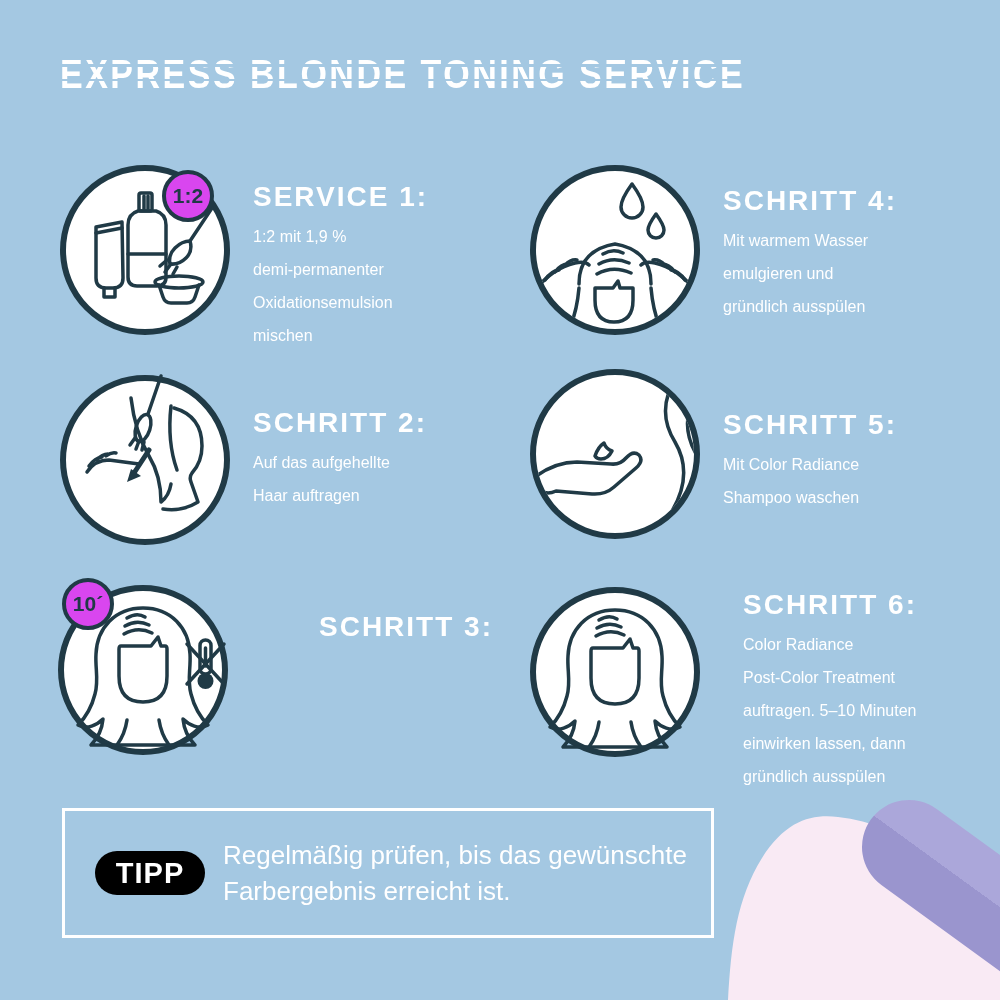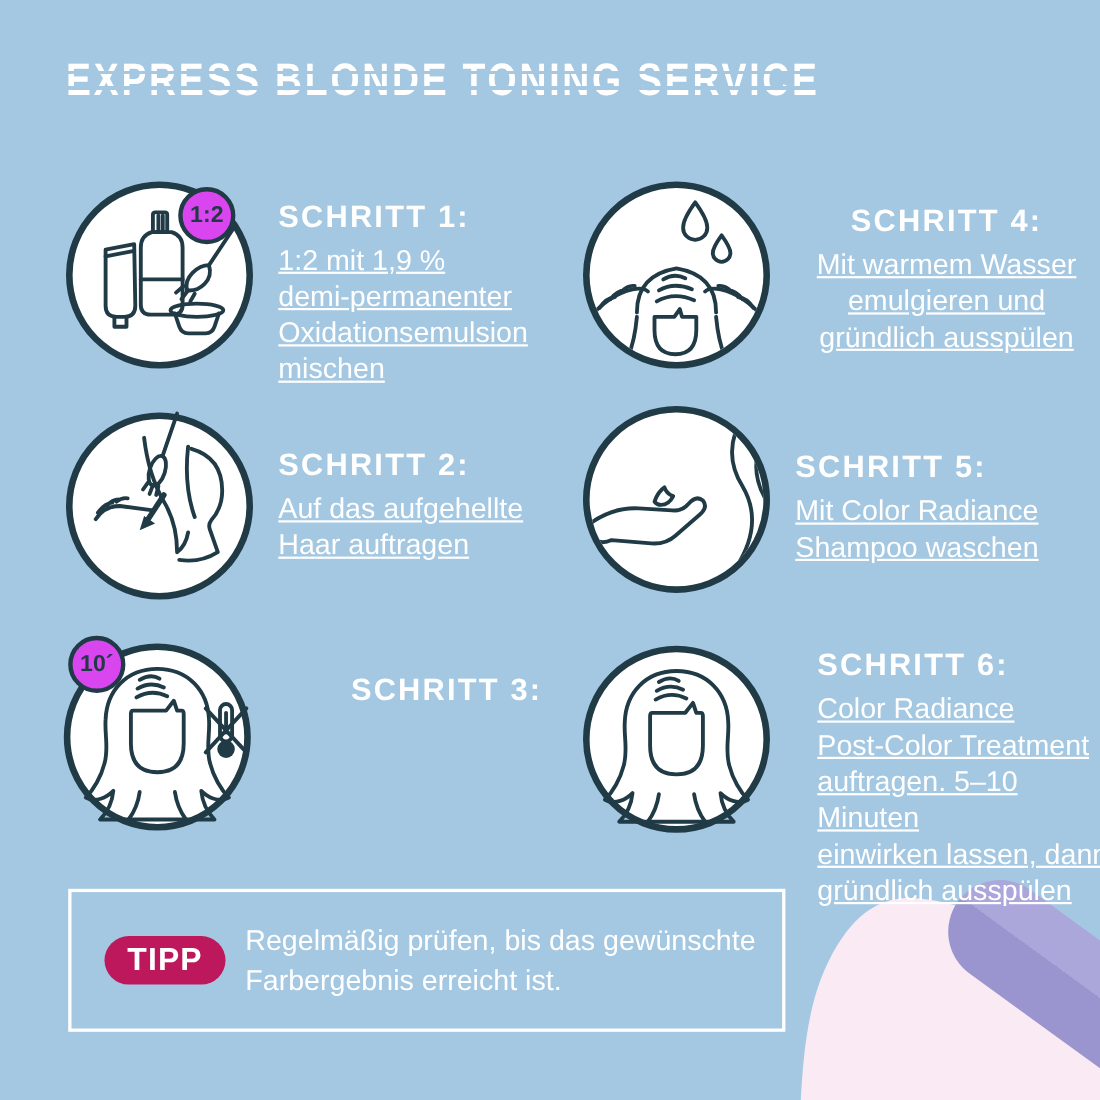--- a/index.html
+++ b/index.html
@@ -18,34 +18,34 @@
     -webkit-mask-image:linear-gradient(to bottom,#000 0 30%,transparent 30% 36%,#000 36% 60%,transparent 60% 66%,#000 66% 100%);
     mask-image:linear-gradient(to bottom,#000 0 30%,transparent 30% 36%,#000 36% 60%,transparent 60% 66%,#000 66% 100%);}
 
   
   .icon{position:absolute;width:172px;height:172px;}
   .icon svg{overflow:visible;display:block;}
   .badge{position:absolute;width:44px;height:44px;border:4px solid #203a46;border-radius:50%;
     background:#d946ef;color:#203a46;font-weight:700;font-size:21px;display:flex;align-items:center;justify-content:center;}
   .text{position:absolute;color:#fff;}
   .text h2{margin:0 0 7px 0;font-size:28px;font-weight:700;letter-spacing:2px;}
-  .text p{margin:0;font-size:26px;line-height:33px;white-space:pre-line;text-decoration:underline;}
+  .text p{margin:0;font-size:16px;line-height:33px;white-space:pre-line;}
 
   .s1-icon{left:59px;top:164px;} .s1-text{left:253px;top:181px;width:240px;}
   .s2-icon{left:59px;top:374px;} .s2-text{left:253px;top:407px;width:240px;}
   .s3-icon{left:57px;top:584px;} .s3-text{left:253px;top:611px;width:240px;text-align:right;}
-  .s4-icon{left:529px;top:164px;} .s4-text{left:723px;top:185px;width:275px;text-align:center;}
+  .s4-icon{left:529px;top:164px;} .s4-text{left:723px;top:185px;width:275px;}
   .s5-icon{left:529px;top:368px;} .s5-text{left:723px;top:409px;width:275px;}
   .s6-icon{left:529px;top:586px;} .s6-text{left:743px;top:589px;width:275px;}
   .b1{left:103px;top:6px;} .b3{left:5px;top:-6px;}
 
   
   .tip-box{position:absolute;left:62px;top:808px;width:652px;height:130px;border:3px solid #fff;
     box-sizing:border-box;display:flex;align-items:center;gap:18px;padding-left:30px;}
-  .tip-badge{min-width:110px;height:44px;border-radius:22px;background:#be185d;color:#fff;
+  .tip-badge{min-width:110px;height:44px;border-radius:22px;background:#000000;color:#fff;
     font-size:29px;font-weight:700;letter-spacing:1px;display:flex;align-items:center;justify-content:center;}
   .tip-text{margin:0;color:#fff;font-size:26px;line-height:36px;white-space:pre-line;}
 </style>
 </head>
 <body>
 
 <div class="page">
 
   <svg class="decor-svg" viewBox="0 0 1000 1000">
     <path d="M1000,1000 L728,1000 C731,944 737,898 762,858 C786,820 812,814 838,817 C905,824 962,872 1000,918 Z" fill="#f9eaf4"></path>
@@ -68,21 +68,21 @@
         <ellipse cx="120" cy="118" rx="24" ry="6"></ellipse>
         <path d="M100,121 l4,12 q2,6 8,6 h16 q6,0 8,-6 l4,-12"></path>
         <path d="M153,44 L131,77"></path>
         <path d="M131,77 q3,10 -4,17 q-7,7 -16,6 q-2,-9 5,-16 q7,-7 15,-7 Z"></path>
         <path d="M112,100 l-6,8 M118,103 l-4,7 M108,96 l-7,6"></path>
       </g>
     </svg>
     <div class="badge b1">1:2</div>
   </div>
   <div class="text s1-text">
-    <h2>SCHRITT 1:</h2>
+    <h2>SERVICE 1:</h2>
     <p>1:2 mit 1,9 %
 demi-permanenter
 Oxidationsemulsion
 mischen</p>
   </div>
 
   <div class="icon s2-icon">
     <svg viewBox="0 0 172 172" width="172" height="172">
       <circle cx="86" cy="86" r="82" fill="#fff" stroke="#203a46" stroke-width="6"></circle>
       <g fill="none" stroke="#203a46" stroke-width="3.5" stroke-linecap="round" stroke-linejoin="round">

